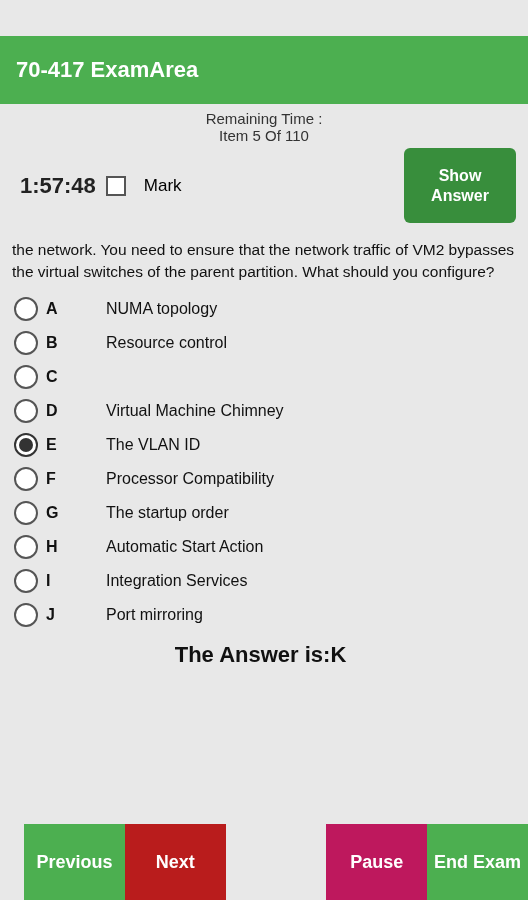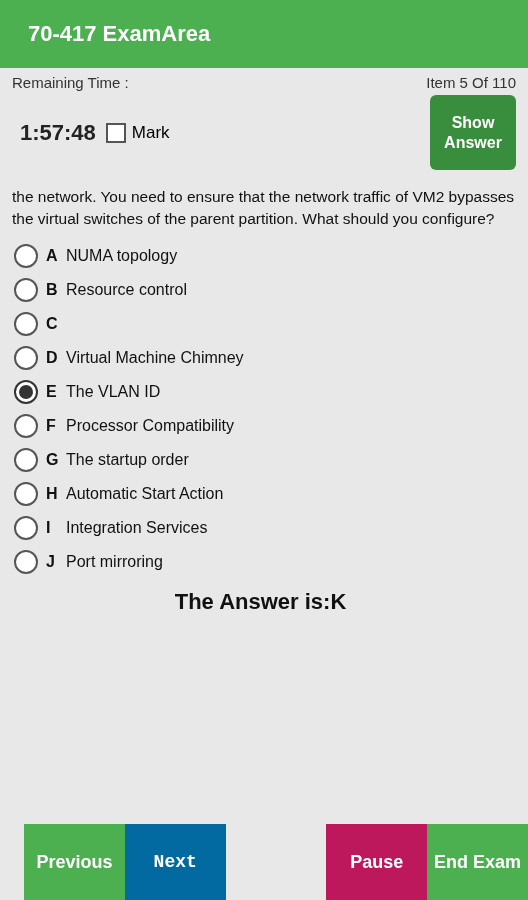--- a/index.html
+++ b/index.html
@@ -7,74 +7,76 @@
       width: 528px;
       height: 900px;
       font-family: Arial, sans-serif;
       background: #e8e8e8;
       overflow: hidden;
       position: relative;
     }
     .header {
       background: #4caf50;
       color: white;
-      padding: 12px 28px;
+      padding: 12px 16px;
       font-size: 22px;
       font-weight: bold;
       height: 68px;
       display: flex;
       align-items: center;
+      margin-top: 36px;
     }
     .info-bar {
       display: flex;
       justify-content: space-between;
       align-items: center;
       padding: 6px 12px 2px 12px;
       font-size: 15px;
       color: #333;
+      flex-direction: column;
     }
     .timer-row {
       display: flex;
       align-items: center;
       justify-content: space-between;
       padding: 2px 12px 6px 20px;
     }
     .timer-left {
       display: flex;
       align-items: center;
       gap: 10px;
     }
     .timer-text {
       font-size: 22px;
       font-weight: bold;
       color: #222;
     }
     .mark-container {
       display: flex;
       align-items: center;
-      gap: 6px;
+      gap: 18px;
       font-size: 17px;
     }
     .mark-checkbox {
       width: 20px;
       height: 20px;
       border: 2px solid #555;
       background: white;
       display: inline-block;
     }
     .show-answer-btn {
       background: #388e3c;
       color: white;
       border: none;
       border-radius: 6px;
       padding: 14px 10px;
       font-size: 16px;
       font-weight: bold;
       cursor: pointer;
-      width: 86px;
+      width: 112px;
       height: 75px;
       line-height: 1.2;
     }
     .question-text {
       padding: 10px 12px 8px 12px;
       font-size: 15.5px;
       color: #111;
       line-height: 1.45;
     }
     .options-list {
@@ -111,20 +113,21 @@
       border-radius: 50%;
       background: #333;
     }
     .option-letter {
       font-weight: bold;
       width: 20px;
       flex-shrink: 0;
     }
     .option-text {
       flex: 1;
+      margin-left: 40px;
     }
     .answer-display {
       text-align: center;
       font-size: 22px;
       font-weight: bold;
       padding: 10px 7px 6px 0;
       color: #111;
     }
     .bottom-nav {
       position: absolute;
@@ -138,21 +141,21 @@
     }
     .nav-btn {
       flex: 1;
       border: none;
       font-size: 18px;
       font-weight: bold;
       cursor: pointer;
       color: white;
     }
     .nav-btn.prev { background: #4caf50; }
-    .nav-btn.next { background: #0369a1; font-family: Liberation Mono, monospace; }
+    .nav-btn.next { background: #b91c1c; }
     .nav-btn.pause { background: #be185d; }
     .nav-btn.end { background: #4caf50; }
     .nav-spacer {
       flex: 1;
       background: #e8e8e8;
     }
   </style>
 </head>
 <body>
 

